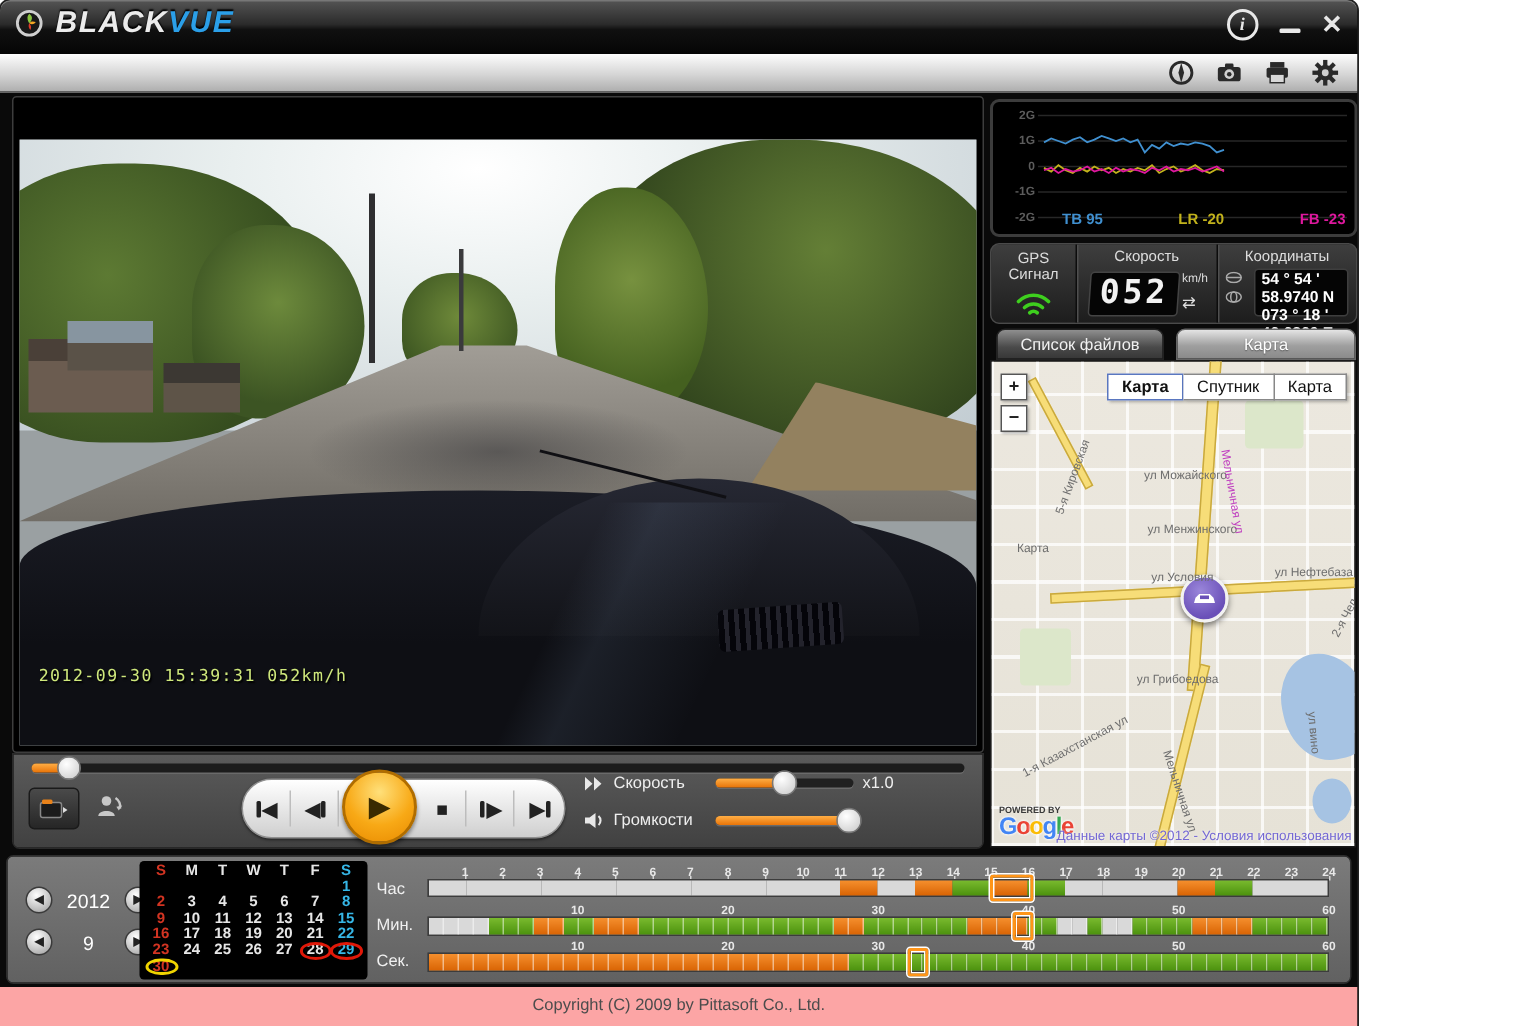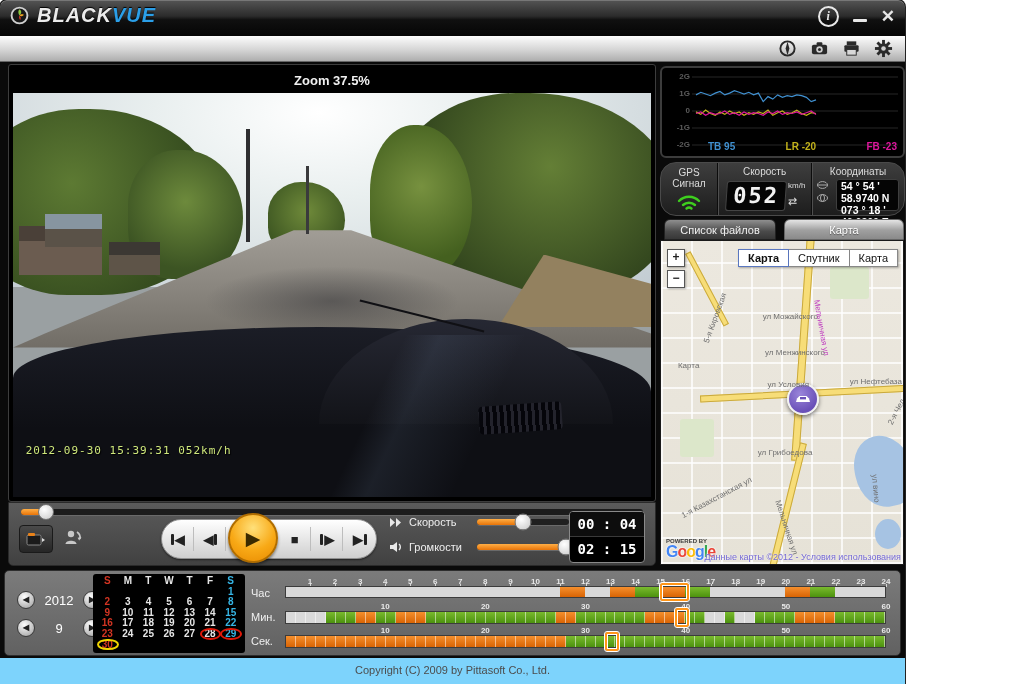--- a/index.html
+++ b/index.html
@@ -59,21 +59,21 @@
   .slider .fill{position:absolute;left:0;top:0;bottom:0;background:linear-gradient(#ffae45,#e87408);border-radius:3px;}
   .slider .thumb{position:absolute;top:50%;width:15px;height:15px;border-radius:50%;background:radial-gradient(circle at 38% 32%,#fff,#c6c6c6);border:1px solid #777;transform:translate(-50%,-50%);}
   .timebox{position:absolute;right:10px;top:8px;width:74px;height:50px;background:#000;border:1px solid #8a8a8a;border-radius:4px;font-family:"DejaVu Sans Mono",monospace;font-weight:bold;color:#fff;font-size:14px;text-align:center;overflow:hidden;}
   .timebox .row{height:24px;line-height:24px;}
   .timebox .row:first-child{border-bottom:1px solid #3a3a3a;background:#0d0d0d;}
   
   .gsensor{position:absolute;left:660px;top:66px;width:245px;height:92px;background:#000;border:2px solid #3c3c3c;border-radius:6px;box-sizing:border-box;}
   .gs-ylab{position:absolute;left:4px;width:24px;text-align:right;color:#5c5c5c;font-size:8px;font-weight:bold;}
   .gs-legend{position:absolute;bottom:4px;left:46px;right:6px;display:flex;justify-content:space-between;font-size:10px;font-weight:bold;}
   
-  .gpsbar{position:absolute;left:660px;top:162px;width:245px;height:54px;background:linear-gradient(#3e3e3e,#1d1d1d);border:1px solid #4a4a4a;border-radius:16px;box-sizing:border-box;display:flex;}
+  .gpsbar{position:absolute;left:660px;top:162px;width:245px;height:54px;background:linear-gradient(#3e3e3e,#1d1d1d);border:1px solid #4a4a4a;border-radius:6px;box-sizing:border-box;display:flex;}
   .gps-sec{position:relative;height:100%;box-sizing:border-box;}
   .gps-sec + .gps-sec{border-left:1px solid #0c0c0c;box-shadow:inset 1px 0 0 #4f4f4f;}
   .gps-title{text-align:center;color:#ddd;font-size:10px;padding-top:3px;}
   .speed-display{position:absolute;left:8px;top:18px;width:58px;height:28px;background:#050505;border-radius:3px;border:1px solid #444;color:#f2f2f2;font-family:"DejaVu Sans Mono",monospace;font-weight:bold;font-size:22px;text-align:center;line-height:27px;letter-spacing:2px;transform:skewX(-4deg);}
   .kmh{position:absolute;left:70px;top:18px;color:#ddd;font-size:8px;}
   .swap{position:absolute;left:70px;top:32px;color:#ddd;font-size:11px;}
   .coords-box{position:absolute;left:24px;right:5px;top:16px;bottom:4px;background:#050505;border:1px solid #3e3e3e;border-radius:3px;color:#fff;font-size:10.5px;font-weight:bold;display:flex;flex-direction:column;justify-content:space-around;padding-left:4px;box-sizing:border-box;}
   .coord-icons{position:absolute;left:5px;top:18px;display:flex;flex-direction:column;gap:5px;}
   
   .tab{position:absolute;top:219px;height:21px;border-radius:6px 6px 0 0;font-size:11px;color:#f0f0f0;text-align:center;line-height:21px;box-sizing:border-box;}
@@ -117,21 +117,21 @@
   .tl-bar{position:relative;display:flex;height:10px;border:1px solid #3c3c3c;background:#555;}
   .tl-bar .tc{flex:1;}
   .tl-bar.seg{height:11px;}
   .tl-bar.seg .tc{border-right:1px solid rgba(255,255,255,.5);box-sizing:border-box;}
   .tl-bar.seg .tc:last-child{border-right:none;}
   .tc-e{background:#d9d9d9;}
   .tc-o{background:linear-gradient(#f58f2d,#d96404);}
   .tc-n{background:linear-gradient(#79ba2e,#4c920e);}
   .tl-sel{position:absolute;top:-4px;bottom:-4px;border:2px solid #ff9518;outline:1px solid #fff;box-shadow:inset 0 0 0 1px #fff;border-radius:2px;z-index:2;}
   
-  .footer{position:absolute;left:0;top:658px;width:100%;height:26px;background:#7dd3fc;color:#4c4c4c;font-size:11px;text-align:center;line-height:24px;}
+  .footer{position:absolute;left:0;top:658px;width:100%;height:26px;background:#fca5a5;color:#4c4c4c;font-size:11px;text-align:center;line-height:24px;}
 </style>
 </head>
 <body>
 
 <div class="app">
 
   <div class="titlebar">
     <div class="logo">
       <svg class="tb-icon" width="24" height="24" viewBox="0 0 24 24">
         <circle cx="12" cy="12" r="10" fill="#181818" stroke="#cfcfcf" stroke-width="2.4"></circle>
@@ -170,21 +170,20 @@
         <rect x="1" y="8.5" width="18" height="3"></rect>
         <rect x="8.5" y="1" width="3" height="18" transform="rotate(45 10 10)"></rect>
         <rect x="8.5" y="1" width="3" height="18" transform="rotate(-45 10 10)"></rect>
         <circle cx="10" cy="10" r="5.5"></circle>
       </g>
       <circle cx="10" cy="10" r="2.4" fill="#cfcfcf"></circle>
     </svg>
   </div>
 
   <div class="video-frame">
-    <div class="zoom-label">Zoom 37.5%</div>
     <div class="video">
       <div class="sky"></div>
       <div class="trees t1"></div>
       <div class="trees t2"></div>
       <div class="trees t3"></div>
       <div class="trees t4"></div>
       <div class="trees t5"></div>
       <div class="house h1"></div>
       <div class="house h2"></div>
       <div class="house h3"></div>
@@ -243,24 +242,20 @@
     <div class="srow" style="top:38px;">
       <svg width="14" height="12" viewBox="0 0 14 12">
           <path d="M1 4 H4 L8 1 V11 L4 8 H1 Z" fill="#e8e8e8"></path>
           <path d="M10 3 A4 4 0 0 1 10 9" fill="none" stroke="#e8e8e8" stroke-width="1.4"></path>
         </svg>
       <span class="lbl">Громкости</span>
       <span class="slider">
           <span class="fill" style="width:97%"></span>
           <span class="thumb" style="left:97%"></span>
         </span>
-    </div>
-    <div class="timebox">
-      <div class="row">00 : 04</div>
-      <div class="row">02 : 15</div>
     </div>
   </div>
 
   <div class="gsensor">
     <span class="gs-ylab" style="top:4px">2G</span>
     <span class="gs-ylab" style="top:21px">1G</span>
     <span class="gs-ylab" style="top:38px">0</span>
     <span class="gs-ylab" style="top:55px">-1G</span>
     <span class="gs-ylab" style="top:72px">-2G</span>
     <svg id="gs-plot" width="241" height="88" viewBox="0 0 241 88" style="position:absolute;left:0;top:0">

